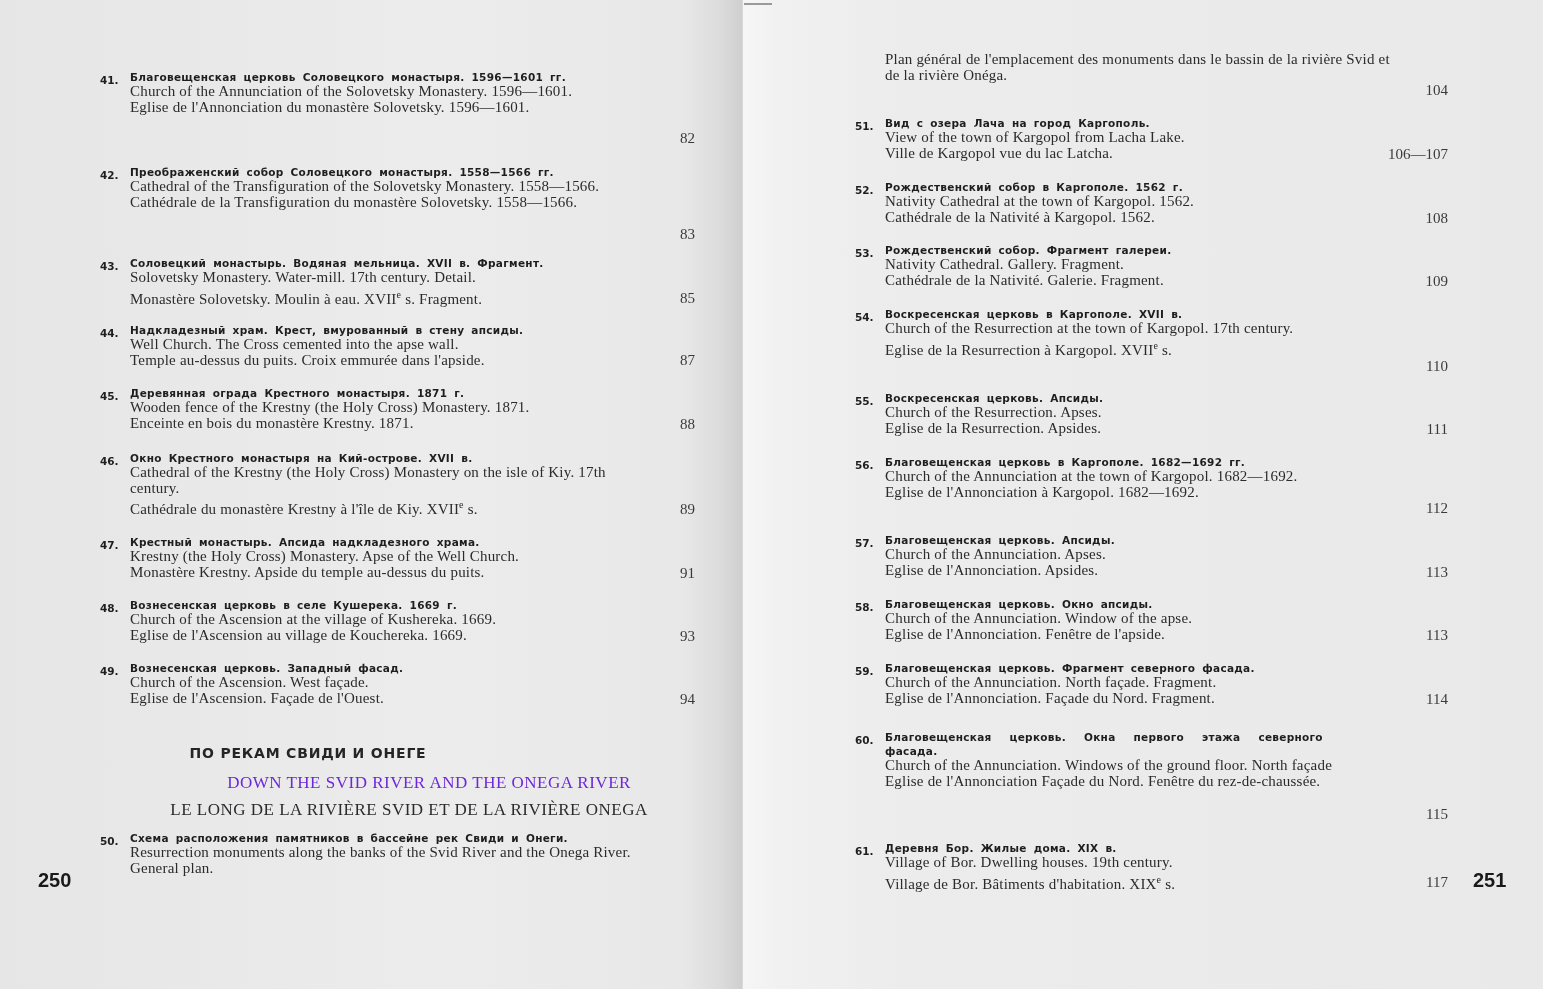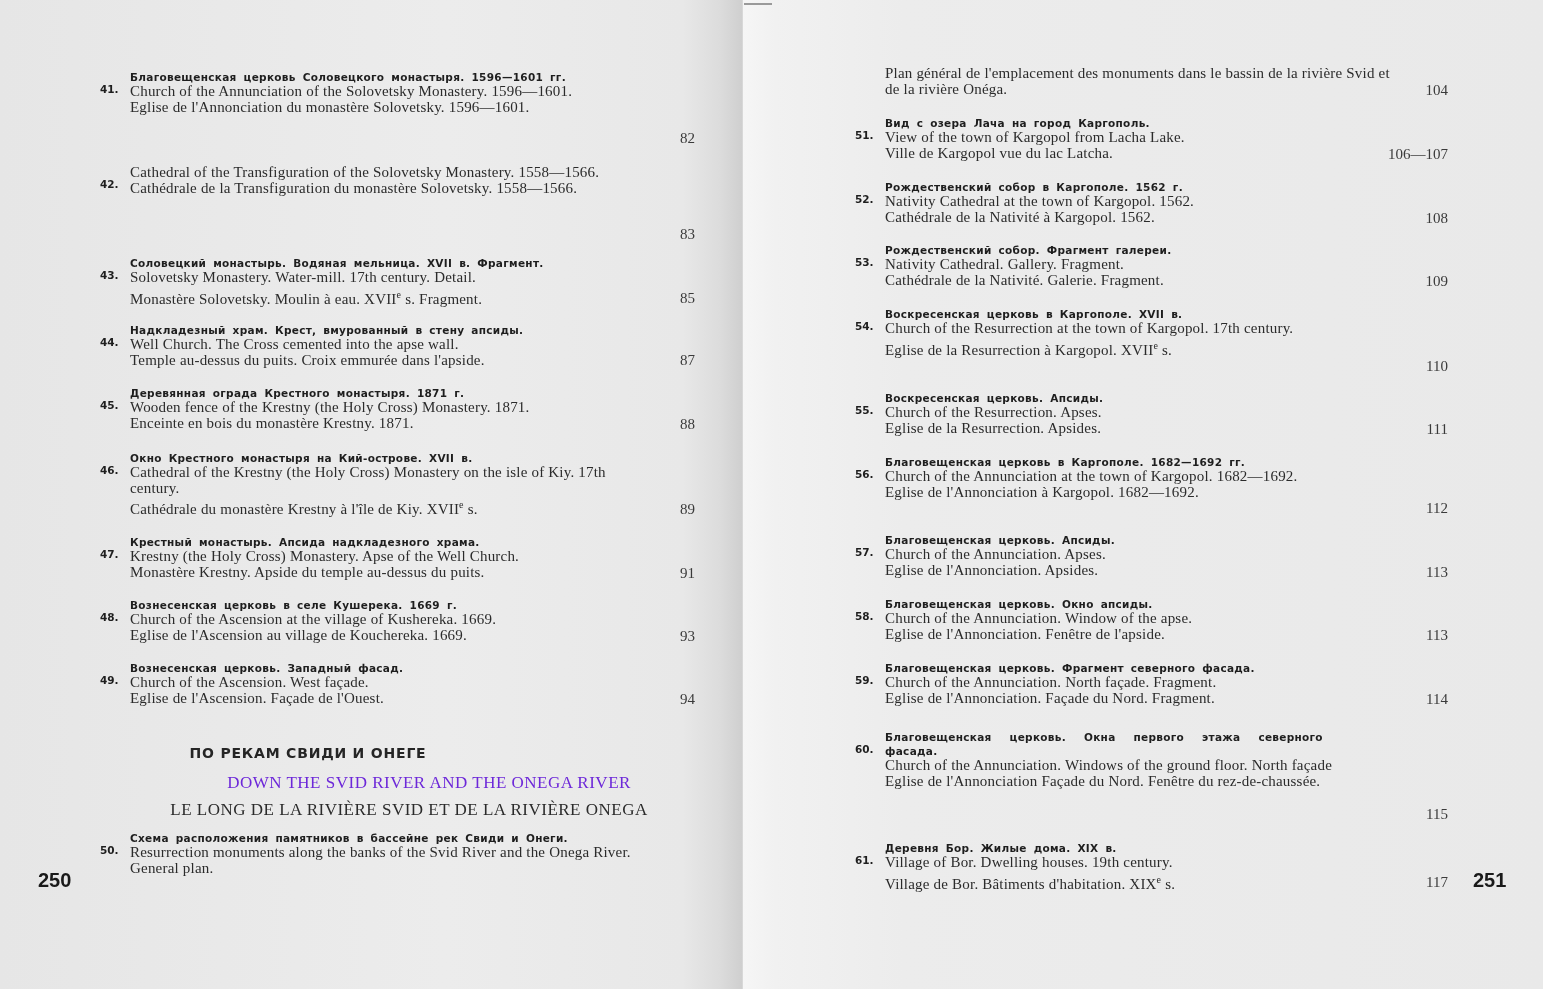--- a/index.html
+++ b/index.html
@@ -19,59 +19,60 @@
     border-left: 1px solid #d8d8d8;
   }
   .spine-mark {
     position: absolute; left: 744px; top: 3px; width: 28px; height: 2px; background: #9a9a9a;
   }
   .entry { position: absolute; }
   .ru {
     font-family: "DejaVu Sans", sans-serif; font-weight: bold; font-size: 10.5px;
     letter-spacing: 0.3px; color: #1e1e1e; line-height: 14px; word-spacing: 3px;
   }
-  .num { font-family: "DejaVu Sans", sans-serif; font-weight: bold; font-size: 10.5px; color: #1e1e1e; position: absolute; left: -30px; top: 12px; line-height: 14px; }
+  .num { font-family: "DejaVu Sans", sans-serif; font-weight: bold; font-size: 10.5px; color: #1e1e1e; position: absolute; left: -30px; top: 3px; line-height: 14px; }
   .en, .fr {
     font-family: "Liberation Serif", serif; font-size: 15px; line-height: 15.5px; color: #2b2b2b;
     letter-spacing: 0.2px;
   }
   .pg {
     position: absolute; font-family: "Liberation Serif", serif; font-size: 15px; color: #3a3a3a; text-align: right; width: 80px;
   }
   .left-col .entry { left: 130px; width: 505px; }
   .left-col .pg { left: 615px; }
   .right-col .entry { left: 885px; width: 505px; }
   .right-col .pg { left: 1368px; }
   .sec-ru { position: absolute; left: 0; width: 616px; text-align: center; top: 745px; font-family: "DejaVu Sans", sans-serif; font-weight: bold; font-size: 14px; letter-spacing: 0.8px; color: #252525; }
   .sec-en { position: absolute; left: 58px; width: 742px; text-align: center; top: 773px; font-family: "Liberation Serif", serif; font-size: 17px; letter-spacing: 0.5px; color: #6d28d9; }
   .sec-fr { position: absolute; left: 38px; width: 742px; text-align: center; top: 800px; font-family: "Liberation Serif", serif; font-size: 17px; letter-spacing: 0.5px; color: #2b2b2b; }
   .folio { position: absolute; font-family: "Liberation Sans", sans-serif; font-weight: bold; font-size: 20px; color: #1a1a1a; }
   .folio-left { left: 38px; top: 869px; }
   .folio-right { left: 1473px; top: 869px; }
-  .cont { position: absolute; left: 885px; top: 66px; width: 505px; }
+  .cont { position: absolute; left: 885px; top: 52px; width: 505px; }
   sup { font-size: 10px; line-height: 0; }
 </style>
 </head>
 <body>
 
 <div class="page page-left"></div>
 <div class="page page-right"></div>
 <div class="spine-mark"></div>
 
 <div class="left-col">
   <div class="entry" style="top:70px">
     <span class="num">41.</span>
     <div class="ru">Благовещенская церковь Соловецкого монастыря. 1596—1601 гг.</div>
     <div class="en">Church of the Annunciation of the Solovetsky Monastery. 1596—1601.</div>
     <div class="fr">Eglise de l'Annonciation du monastère Solovetsky. 1596—1601.</div>
   </div>
   <div class="pg" style="top:130px">82</div>
 
   <div class="entry" style="top:165px">
     <span class="num">42.</span>
+    <div class="ru">Преображенский собор Соловецкого монастыря. 1558—1566 гг.</div>
     <div class="en">Cathedral of the Transfiguration of the Solovetsky Monastery. 1558—1566.</div>
     <div class="fr">Cathédrale de la Transfiguration du monastère Solovetsky. 1558—1566.</div>
   </div>
   <div class="pg" style="top:226px">83</div>
 
   <div class="entry" style="top:256px">
     <span class="num">43.</span>
     <div class="ru">Соловецкий монастырь. Водяная мельница. XVII в. Фрагмент.</div>
     <div class="en">Solovetsky Monastery. Water-mill. 17th century. Detail.</div>
     <div class="fr" style="margin-top:6px"><span>Monastère Solovetsky. Moulin à eau. XVII</span><sup>e</sup><span> s. Fragment.</span></div>

